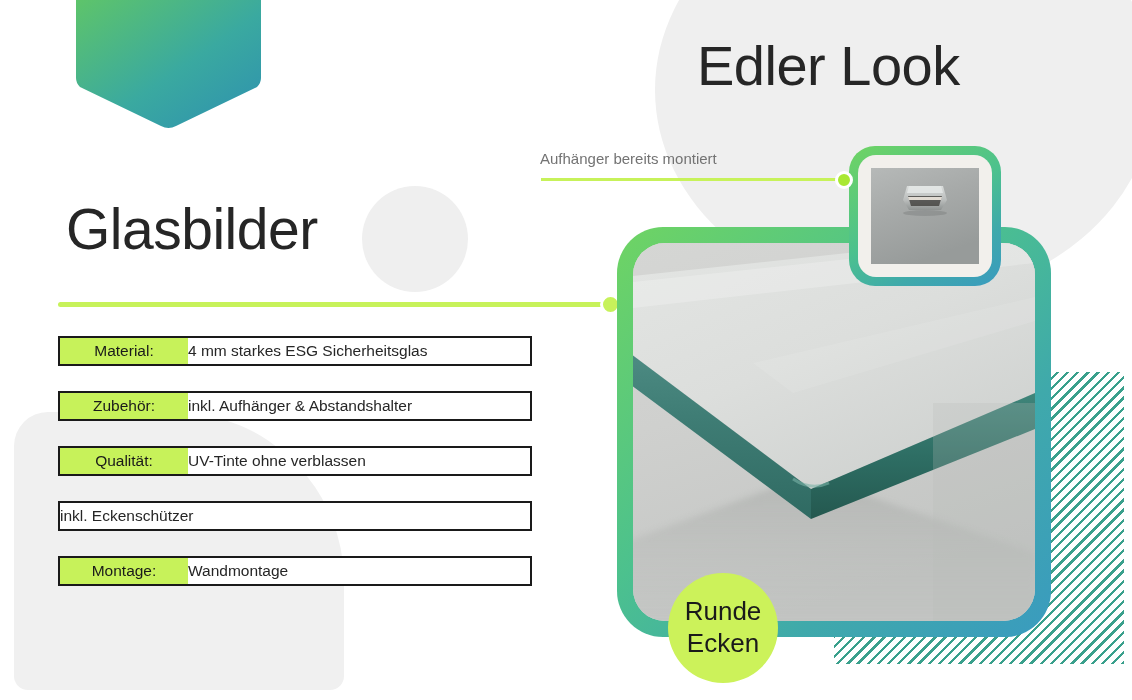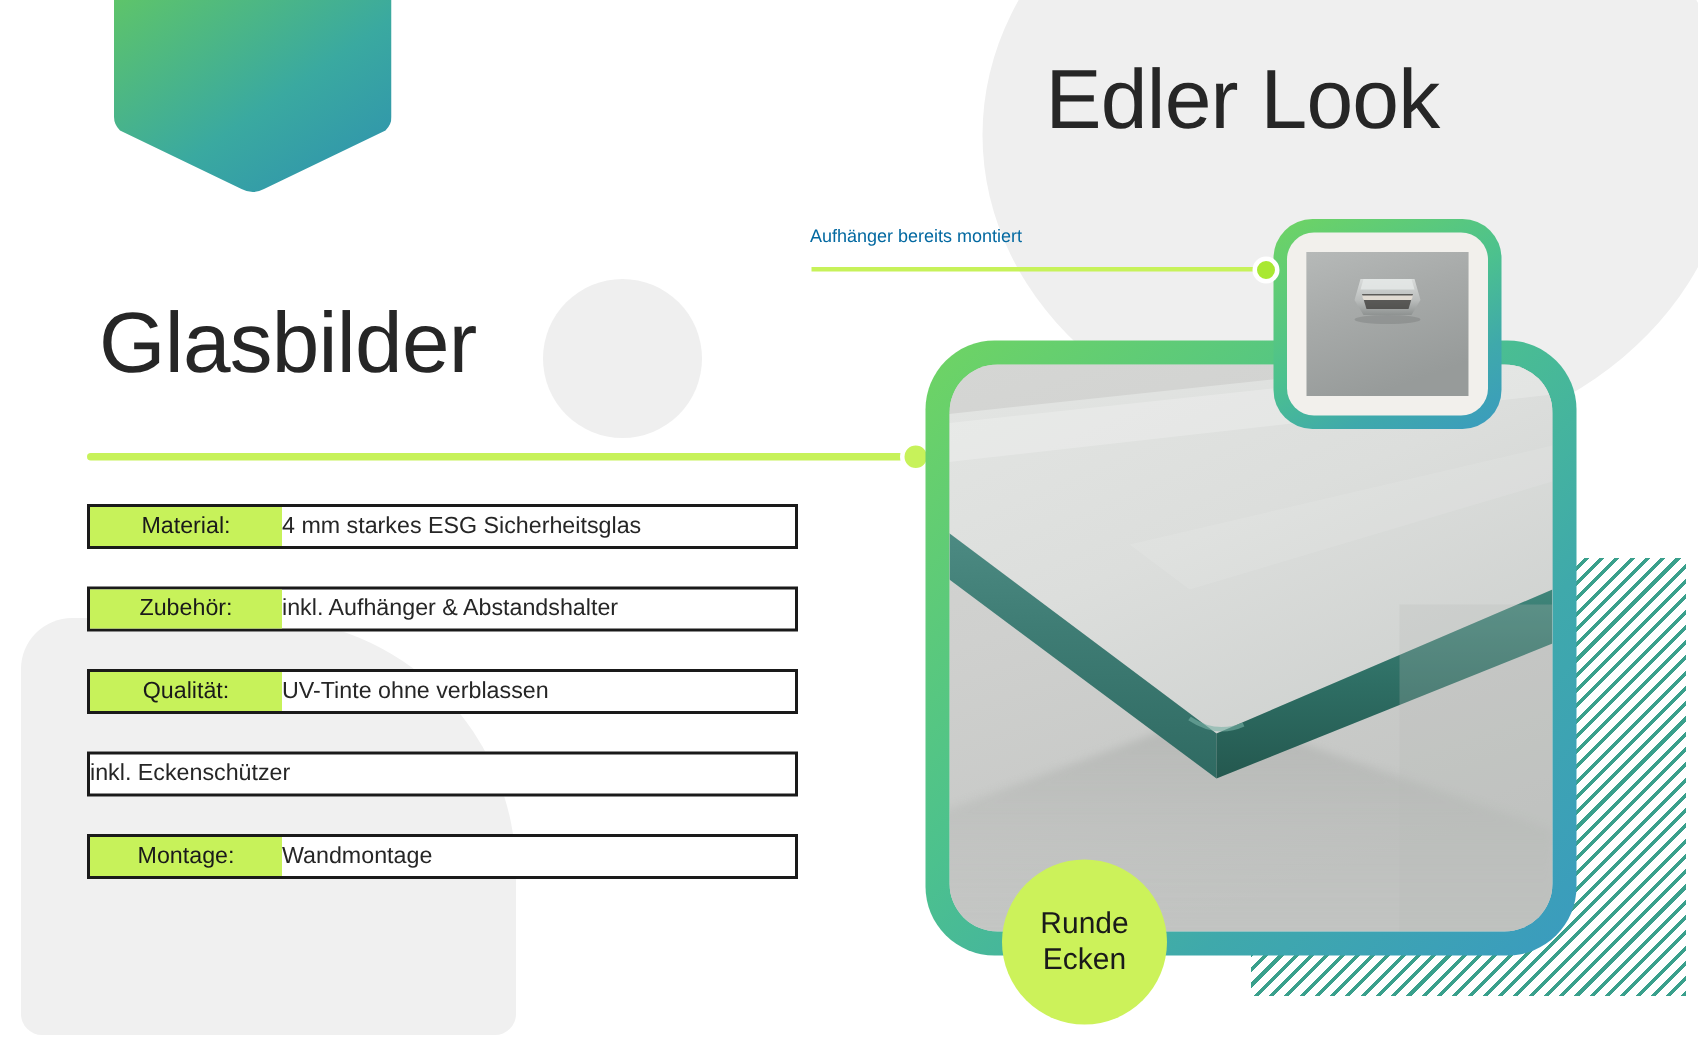--- a/index.html
+++ b/index.html
@@ -138,22 +138,22 @@
     color: #262626;
     background: transparent;
     box-sizing: border-box;
   }
 
   
   .callout-text {
     position: absolute;
     left: 540px;
     top: 150px;
-    font-size: 12px;
-    color: #0369a1;
+    font-size: 15px;
+    color: #737373;
     white-space: nowrap;
   }
   .callout-line {
     position: absolute;
     left: 541px;
     top: 178px;
     width: 314px;
     height: 3px;
     background: #c7f25a;
   }
@@ -232,21 +232,21 @@
     border-radius: 50%;
     background: #ccf25a;
     display: flex;
     flex-direction: column;
     align-items: center;
     justify-content: center;
     z-index: 7;
     line-height: 1.22;
   }
   .badge-line {
-    font-size: 20px;
+    font-size: 26px;
     color: #1a1a1a;
     text-align: center;
   }
 
   
   .right-heading {
     position: absolute;
     left: 697px;
     top: 33px;
     font-size: 56px;

